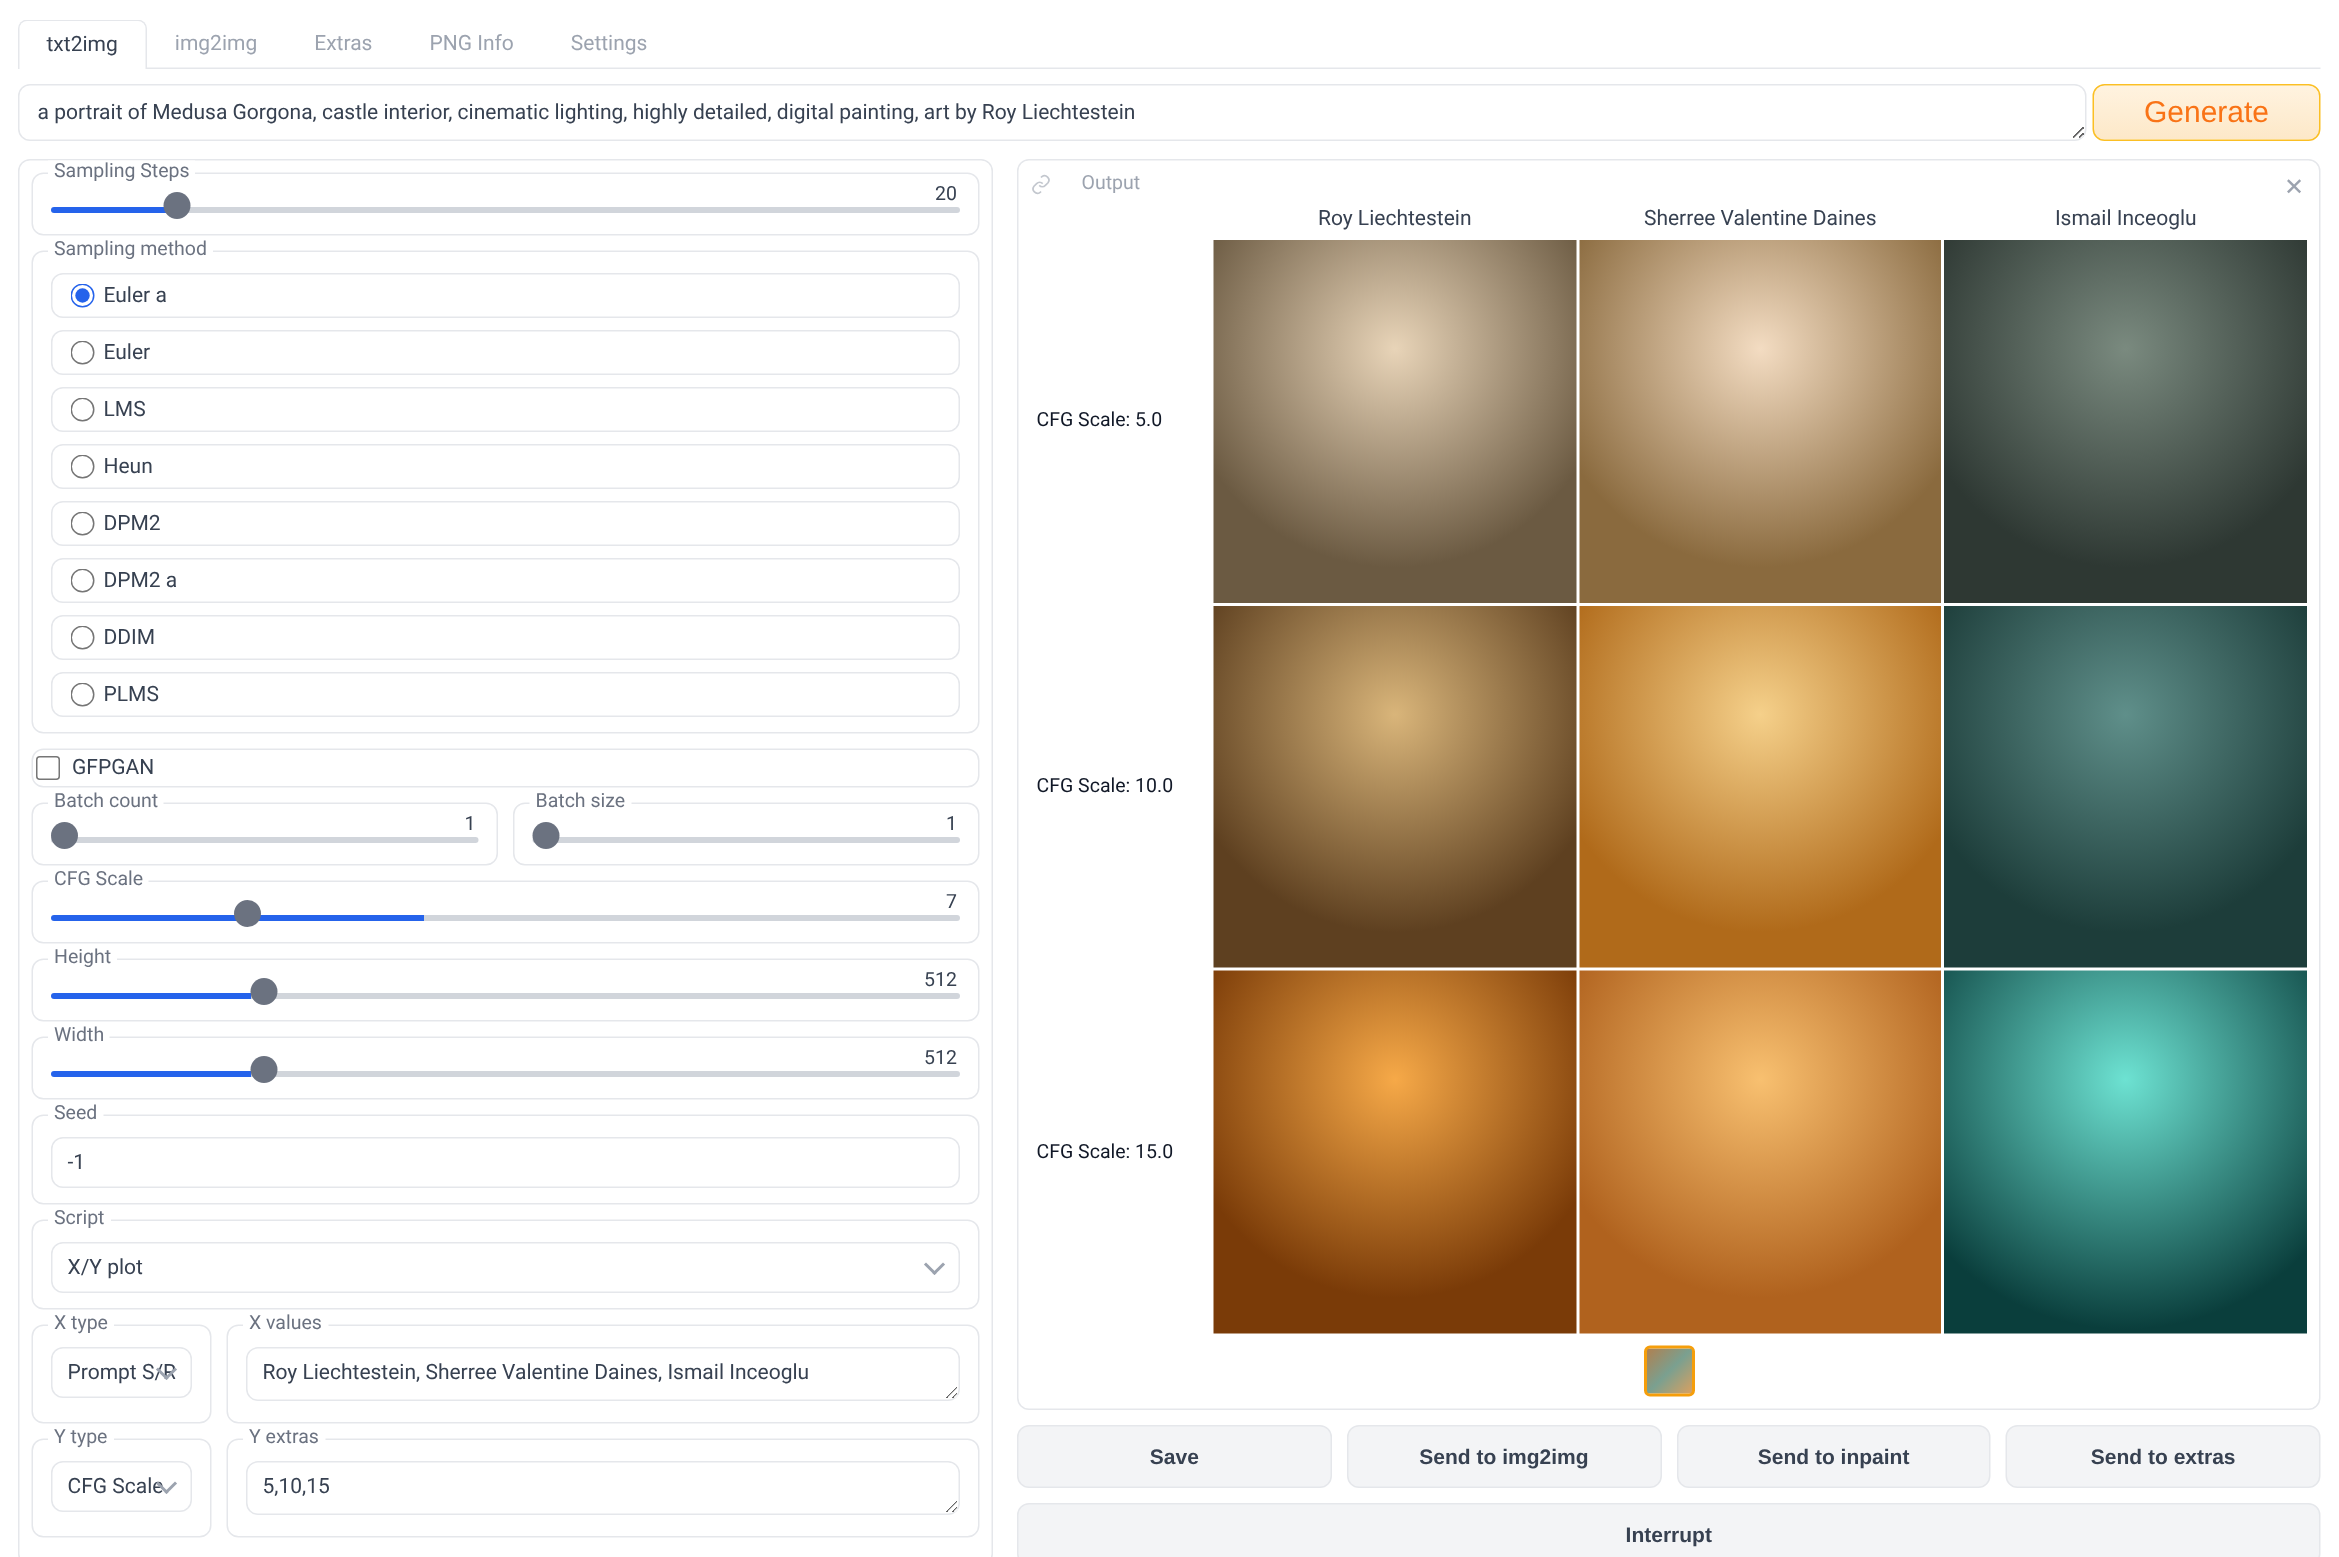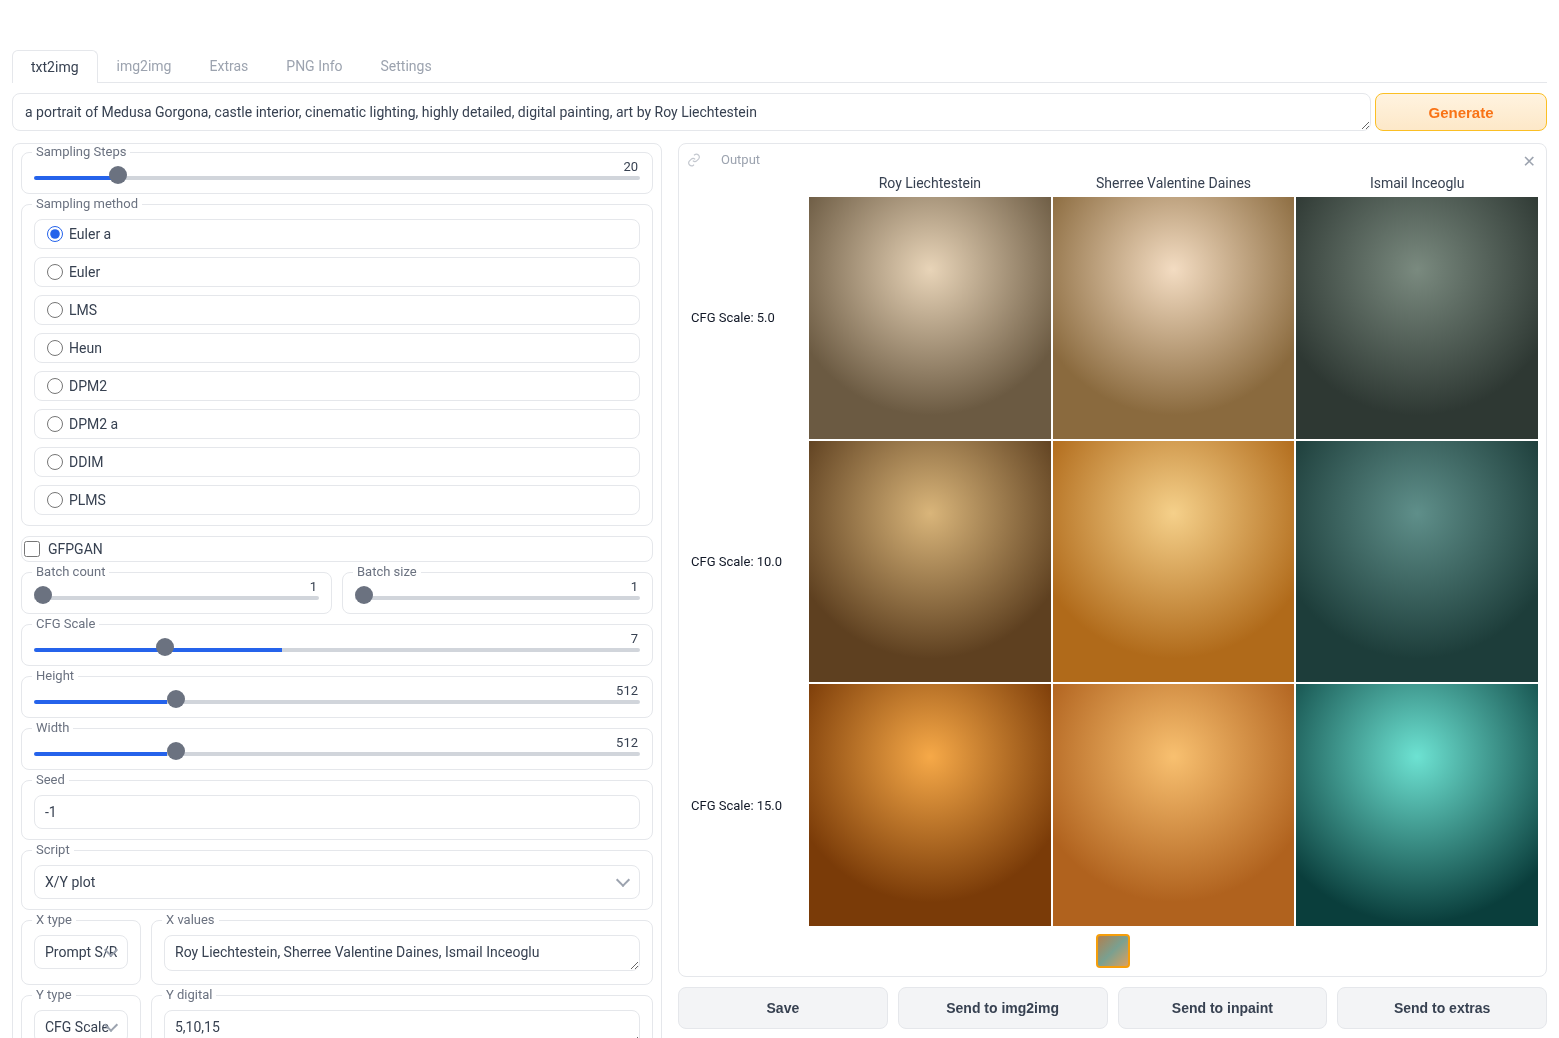--- a/index.html
+++ b/index.html
@@ -1,24 +1,24 @@
 <!DOCTYPE html>
 <html><head>
 <meta charset="utf-8">
 <style>
 * { box-sizing: border-box; margin: 0; padding: 0; }
 body { font-family: -apple-system, BlinkMacSystemFont, "Segoe UI", Roboto, sans-serif; font-size: 14px; color: #374151; background: #fff; padding: 12px; }
 
 .tabs { display: flex; border-bottom: 1px solid #e5e7eb; margin-bottom: 10px; }
-.tab { padding: 8px 18px; cursor: pointer; color: #9ca3af; border: 1px solid transparent; border-bottom: none; border-radius: 6px 6px 0 0; margin-top: 37px; }
+.tab { padding: 8px 18px; cursor: pointer; color: #9ca3af; border: 1px solid transparent; border-bottom: none; border-radius: 6px 6px 0 0; }
 .tab.active { color: #374151; border-color: #e5e7eb; background: #fff; position: relative; top: 1px; }
 
 .prompt-row { display: flex; gap: 4px; margin-bottom: 12px; }
 .prompt-input { flex: 1; border: 1px solid #e5e7eb; border-radius: 8px; padding: 10px 12px; font-size: 14px; resize: both; min-height: 34px; color: #374151; font-family: inherit; }
-.generate-btn { width: 172px; border-radius: 8px; border: 1px solid #fbbf24; background: linear-gradient(#fff3e0,#fde8c8); color: #f97316; font-weight: 700; font-size: 15px; cursor: pointer; }
+.generate-btn { width: 152px; border-radius: 8px; border: 1px solid #fbbf24; background: linear-gradient(#fff3e0,#fde8c8); color: #f97316; font-weight: 400; font-size: 20px; cursor: pointer; }
 
 .main { display: flex; gap: 16px; }
 .left { flex: 0 0 650px; }
 .right { flex: 1; }
 
 .panel { border: 1px solid #e5e7eb; border-radius: 8px; padding: 10px 12px 12px; margin-bottom: 10px; background: #fff; }
 .big-panel { border: 1px solid #e5e7eb; border-radius: 8px; padding: 8px; background: #fff; }
 
 .fieldset { position: relative; border: 1px solid #e5e7eb; border-radius: 8px; padding: 14px 12px 10px; margin-bottom: 10px; }
 .fieldset > .legend { position: absolute; top: -9px; left: 10px; background: #fff; padding: 0 4px; font-size: 13px; color: #6b7280; }
@@ -208,21 +208,21 @@
       <div class="two-col">
         <div class="fieldset" style="flex:0 0 120px">
           <span class="legend">Y type</span>
           <div class="select-wrap">
             <select class="select-input">
               <option>CFG Scale</option>
             </select>
           </div>
         </div>
         <div class="fieldset">
-          <span class="legend">Y digital</span>
+          <span class="legend">Y extras</span>
           <textarea class="textarea-small" rows="1" style="">5,10,15</textarea>
         </div>
       </div>
 
     </div>
   </div>
 
   <div class="right">
     <div class="output-panel">
       <div class="output-header">

